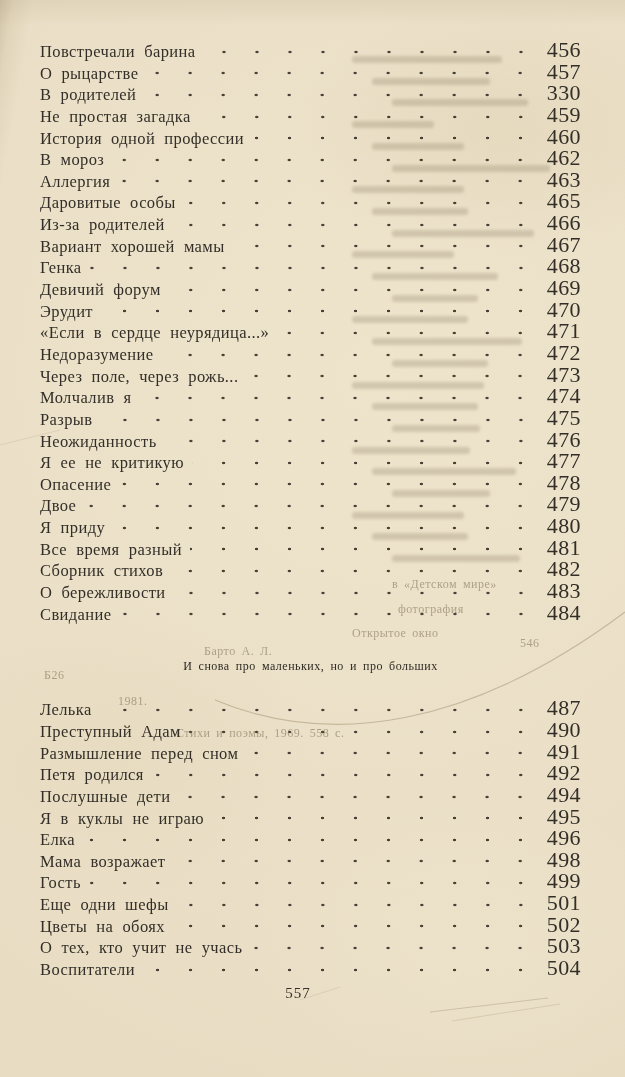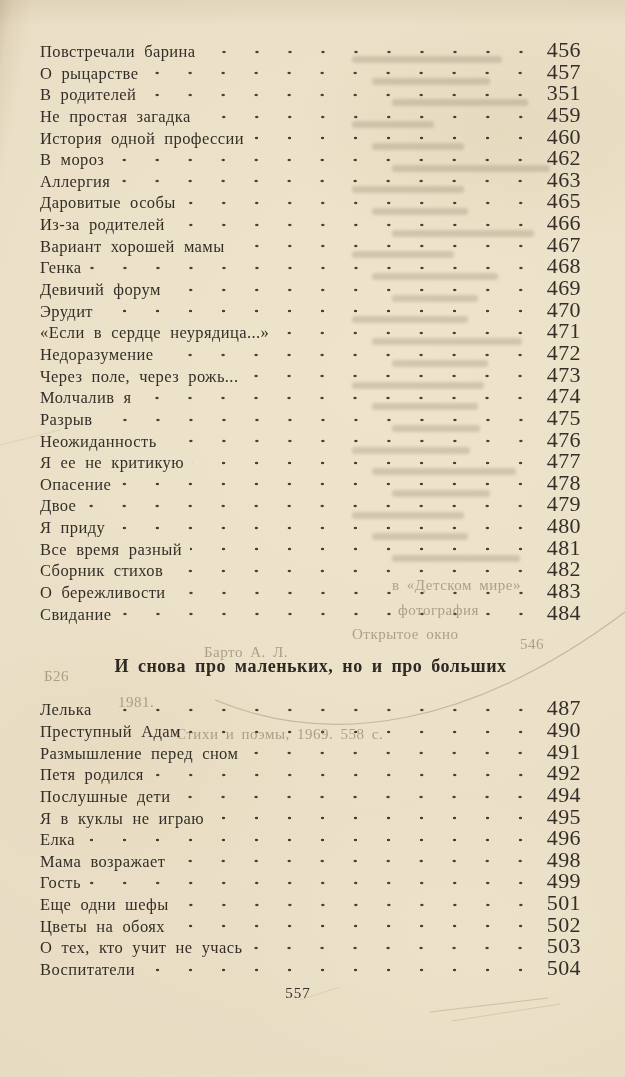--- a/index.html
+++ b/index.html
@@ -31,36 +31,36 @@
   }
   .toc-title{flex:0 0 auto;padding-right:8px;position:relative;z-index:2;}
   .toc-lead{
     flex:1 1 auto;align-self:flex-end;height:8px;margin:0 6px 4px 0;
     background-image:radial-gradient(circle, rgba(48,43,35,.88) 1.15px, rgba(48,43,35,0) 1.6px);
     background-size:33px 4px;background-repeat:repeat-x;
     background-position:right 2px bottom 1px;
   }
   .toc-page{flex:0 0 36px;text-align:right;font-size:22px;letter-spacing:.4px;}
   .section-heading{
-    text-align:center;font-weight:bold;font-size:18px;
+    text-align:center;font-weight:normal;font-size:12px;
     letter-spacing:.5px;word-spacing:.22em;color:#2e2a23;
     margin-top:33px;line-height:24px;margin-bottom:17px;
   }
   #footer-num{
     position:absolute;left:38px;top:985px;width:520px;text-align:center;
     font-size:15px;letter-spacing:1px;color:#35312a;
   }
   
   #ghost{position:absolute;inset:0;pointer-events:none;z-index:1;}
   .ghost-bar{
     position:absolute;height:7px;border-radius:3px;
     background:rgba(128,117,88,.26);filter:blur(1.4px);
   }
   .ghost-frag{
-    position:absolute;font-size:15px;color:rgba(118,108,80,.55);
+    position:absolute;font-size:12px;color:rgba(118,108,80,.55);
     filter:blur(.55px);letter-spacing:.5px;word-spacing:.2em;white-space:nowrap;
   }
   #creases{position:absolute;inset:0;pointer-events:none;z-index:3;}
 </style>
 </head>
 <body>
 
 <div id="page">
   <div id="texture"></div>
 
@@ -107,21 +107,21 @@
           <span class="toc-page">456</span>
         </div>
         <div class="toc-row">
           <span class="toc-title">О рыцарстве</span>
           <span class="toc-lead"></span>
           <span class="toc-page">457</span>
         </div>
         <div class="toc-row">
           <span class="toc-title">В родителей</span>
           <span class="toc-lead"></span>
-          <span class="toc-page">351</span>
+          <span class="toc-page">330</span>
         </div>
         <div class="toc-row">
           <span class="toc-title">Не простая загадка</span>
           <span class="toc-lead"></span>
           <span class="toc-page">459</span>
         </div>
         <div class="toc-row">
           <span class="toc-title">История одной профессии</span>
           <span class="toc-lead"></span>
           <span class="toc-page">460</span>

